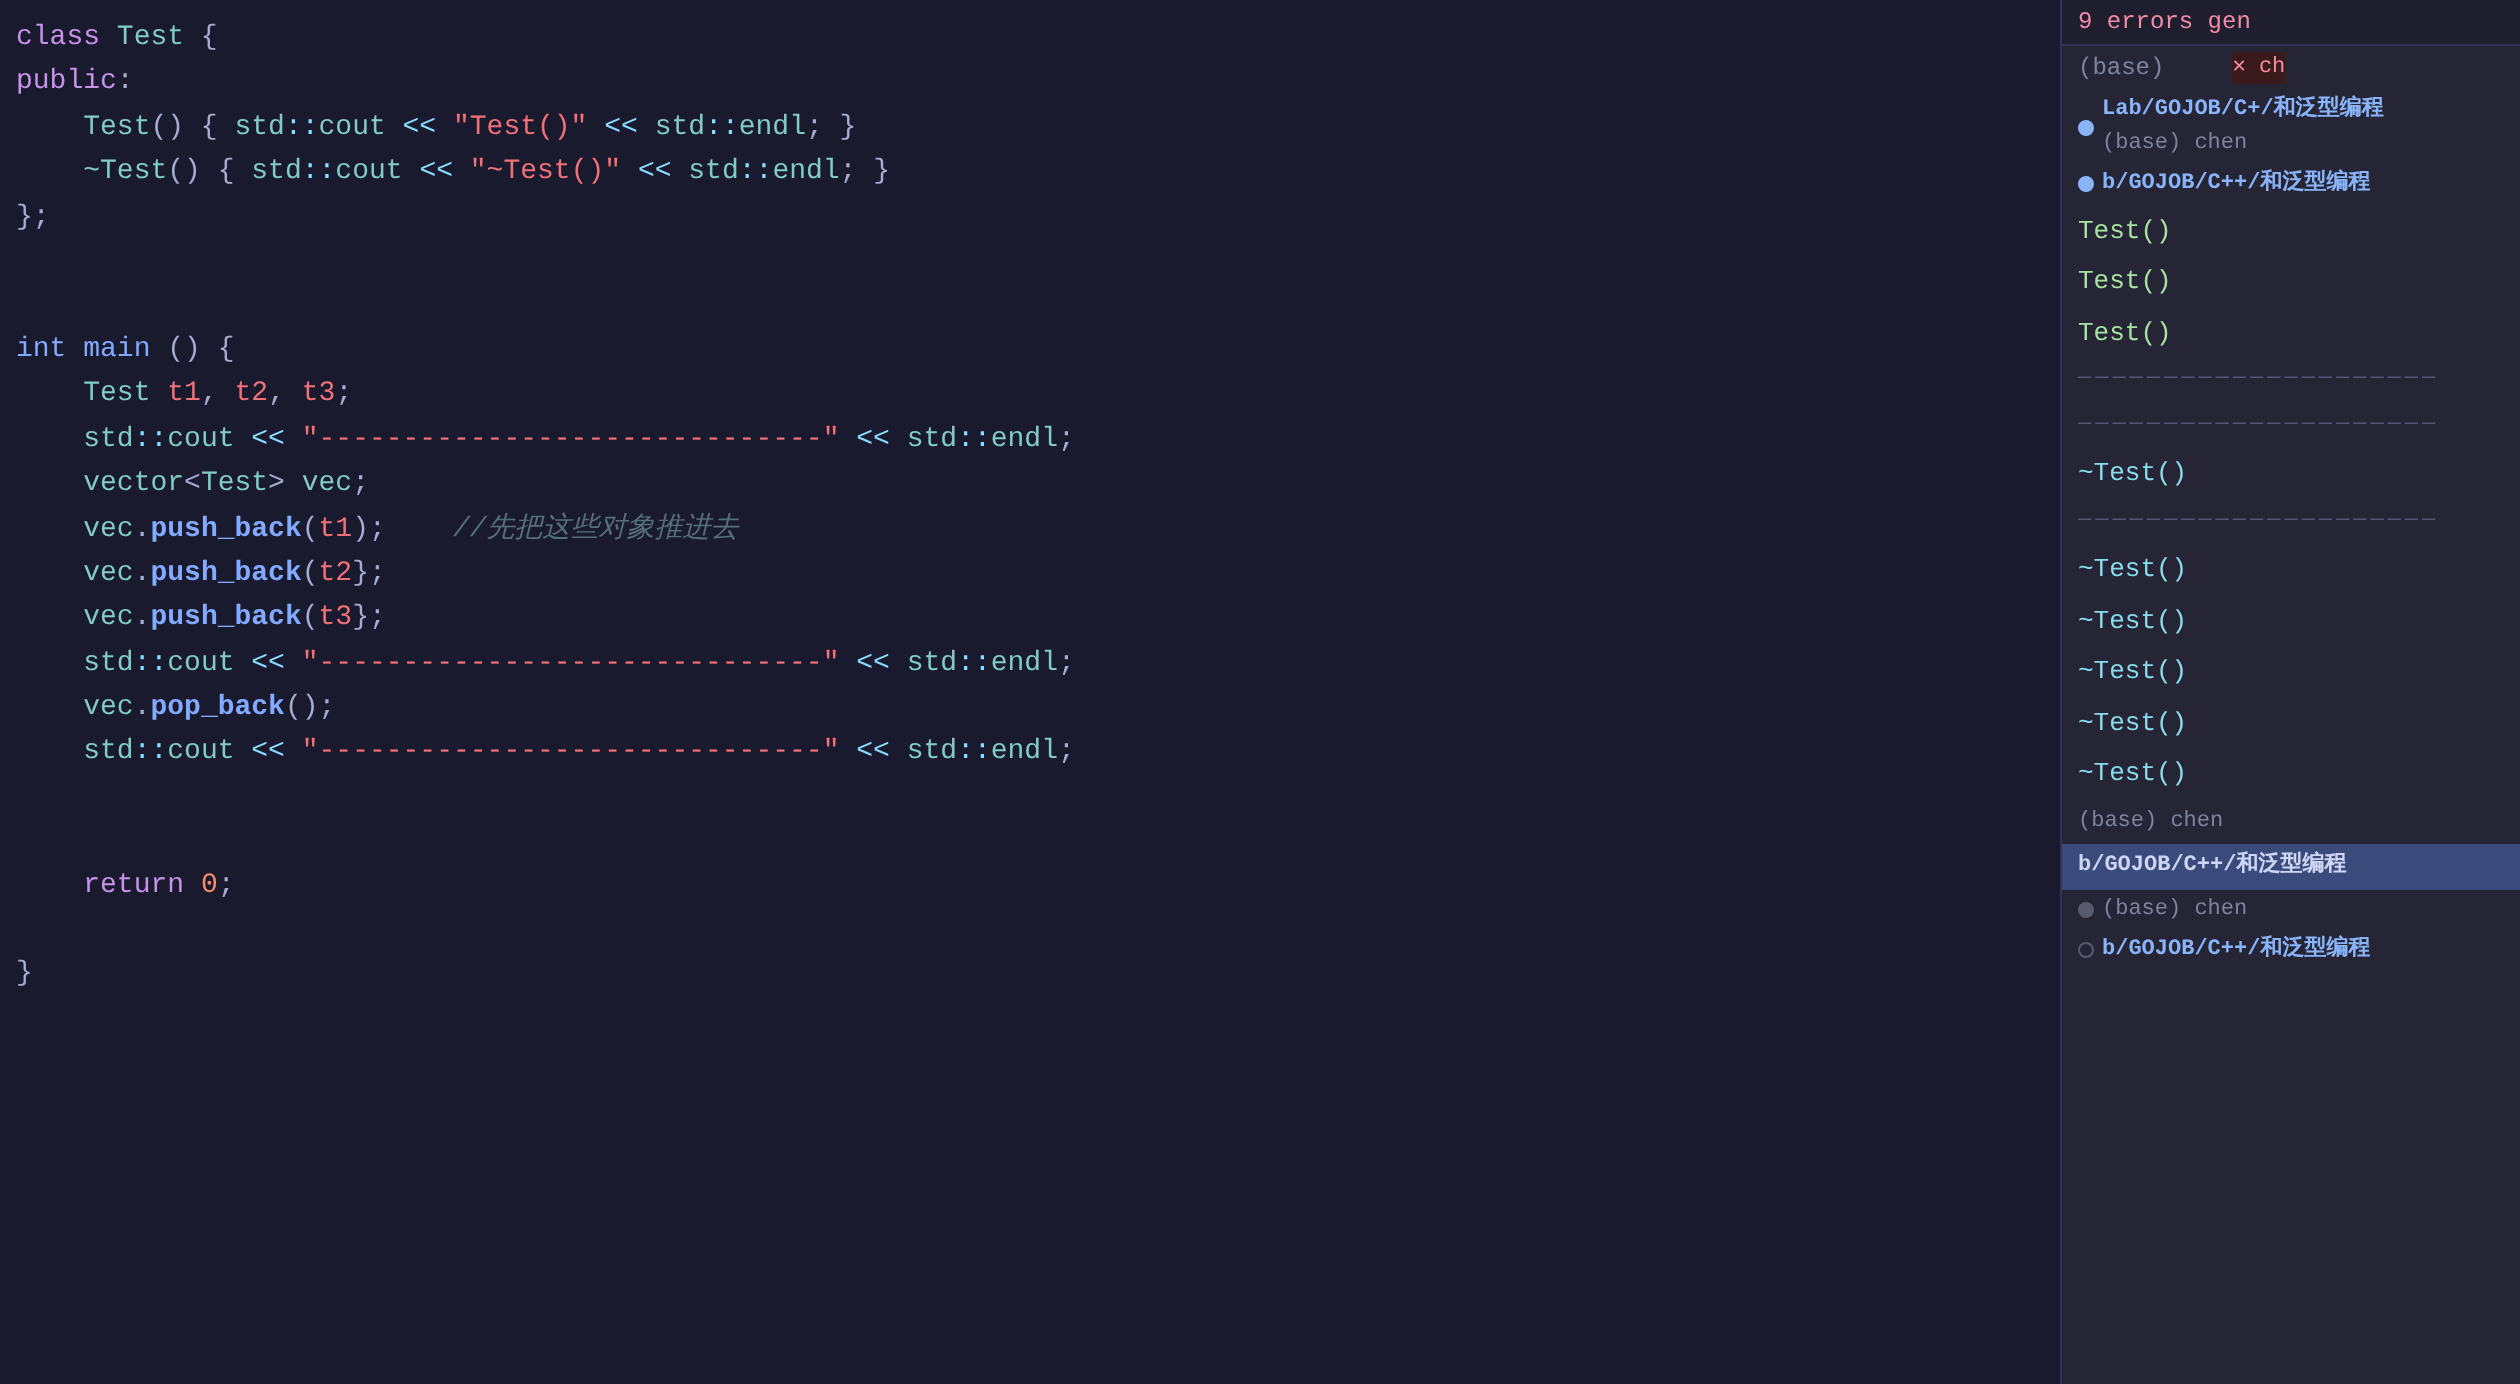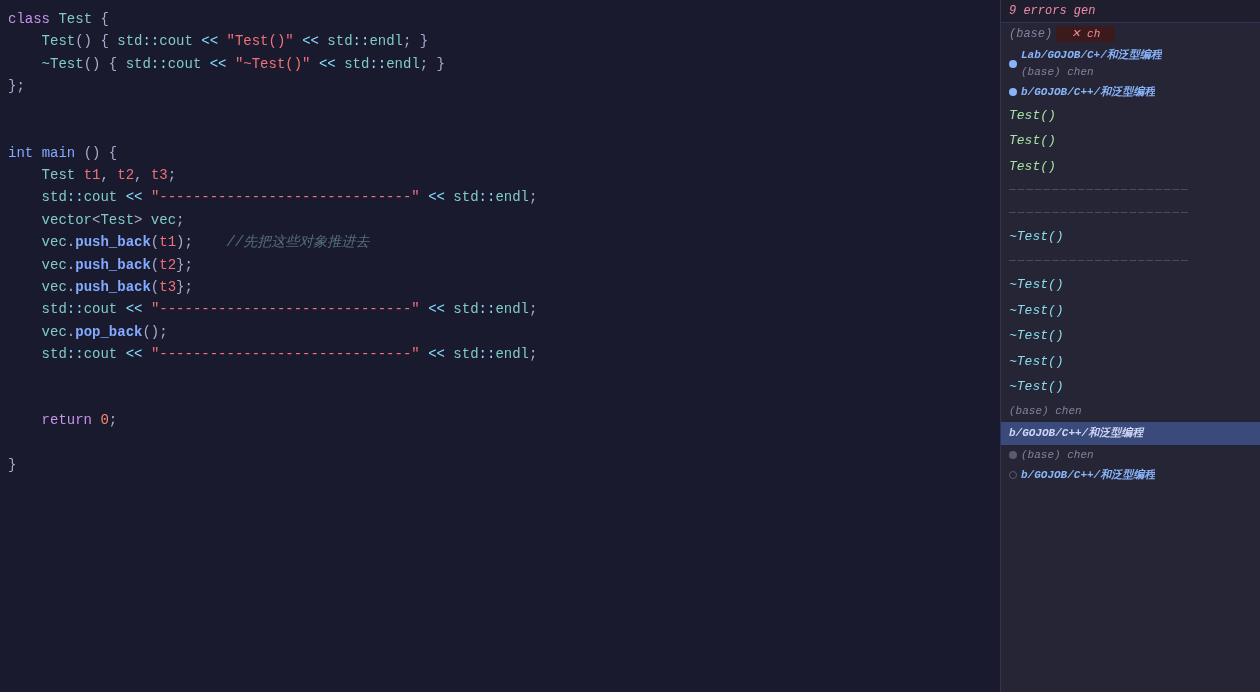--- a/index.html
+++ b/index.html
@@ -43,29 +43,28 @@
     .op { color: #89ddff; }
     .number { color: #f78c6c; }
     .tilde { color: #80cbc4; }
     .namespace { color: #80cbc4; }
     .func-name { color: #82aaff; }
     .var { color: #f07178; text-align: right; }
     .blank { height: 22px; }
 
     
     #sidebar {
-      width: 260px;
+      width: 230px;
       background: #252535;
       border-left: 1px solid #333355;
       overflow: hidden;
       display: flex;
       flex-direction: column;
       font-size: 13px;
       color: #cdd6f4;
-      font-style: italic;
     }
 
     .sidebar-top {
       padding: 4px 8px;
       color: #f38ba8;
       font-size: 12px;
       background: #1e1e2e;
       border-bottom: 1px solid #333355;
     }
 
@@ -127,22 +126,23 @@
       border-radius: 50%;
       border: 1px solid #585b70;
       flex-shrink: 0;
     }
 
     .err-x {
       color: #f38ba8;
       font-size: 11px;
       background: #3a1a1a;
       border-radius: 2px;
-      padding: 0 15px;
+      padding: 0 0;
       margin-right: 2px;
+      margin-left: 30px;
     }
 
     .sidebar-text {
       color: #cdd6f4;
       font-size: 12px;
       overflow: hidden;
       text-overflow: ellipsis;
       white-space: nowrap;
     }
 
@@ -153,20 +153,21 @@
 
     .sidebar-text.gray {
       color: #7f849c;
     }
   </style>
 </head>
 <body>
 
 <div id="code-editor">
 <div class="code-line"><span class="kw-class">class</span><span class="plain"> </span><span class="identifier">Test</span><span class="plain"> {</span></div>
+    <div class="code-line"><span class="kw-public">public</span><span class="plain">:</span></div>
     <div class="code-line"><span>    </span><span class="identifier">Test</span><span class="plain">() { </span><span class="namespace">std</span><span class="op">::</span><span class="namespace">cout</span><span class="plain"> </span><span class="op">&lt;&lt;</span><span class="plain"> </span><span class="string">"Test()"</span><span class="plain"> </span><span class="op">&lt;&lt;</span><span class="plain"> </span><span class="namespace">std</span><span class="op">::</span><span class="namespace">endl</span><span class="plain">; }</span></div>
     <div class="code-line"><span>    </span><span class="tilde">~</span><span class="identifier">Test</span><span class="plain">() { </span><span class="namespace">std</span><span class="op">::</span><span class="namespace">cout</span><span class="plain"> </span><span class="op">&lt;&lt;</span><span class="plain"> </span><span class="string">"~Test()"</span><span class="plain"> </span><span class="op">&lt;&lt;</span><span class="plain"> </span><span class="namespace">std</span><span class="op">::</span><span class="namespace">endl</span><span class="plain">; }</span></div>
     <div class="code-line"><span class="plain">};</span></div>
     <div class="blank"></div>
     <div class="blank"></div>
     <div class="code-line"><span class="kw-type">int</span><span class="plain"> </span><span class="func-name">main</span><span class="plain"> () {</span></div>
     <div class="code-line"><span>    </span><span class="identifier">Test</span><span class="plain"> </span><span class="var">t1</span><span class="plain">, </span><span class="var">t2</span><span class="plain">, </span><span class="var">t3</span><span class="plain">;</span></div>
     <div class="code-line"><span>    </span><span class="namespace">std</span><span class="op">::</span><span class="namespace">cout</span><span class="plain"> </span><span class="op">&lt;&lt;</span><span class="plain"> </span><span class="string">"------------------------------"</span><span class="plain"> </span><span class="op">&lt;&lt;</span><span class="plain"> </span><span class="namespace">std</span><span class="op">::</span><span class="namespace">endl</span><span class="plain">;</span></div>
     <div class="code-line"><span>    </span><span class="identifier">vector</span><span class="plain">&lt;</span><span class="identifier">Test</span><span class="plain">&gt; </span><span class="identifier">vec</span><span class="plain">;</span></div>
     <div class="code-line"><span>    </span><span class="identifier">vec</span><span class="plain">.</span><span class="method">push_back</span><span class="plain">(</span><span class="var">t1</span><span class="plain">); </span><span class="comment">   //先把这些对象推进去</span></div>

